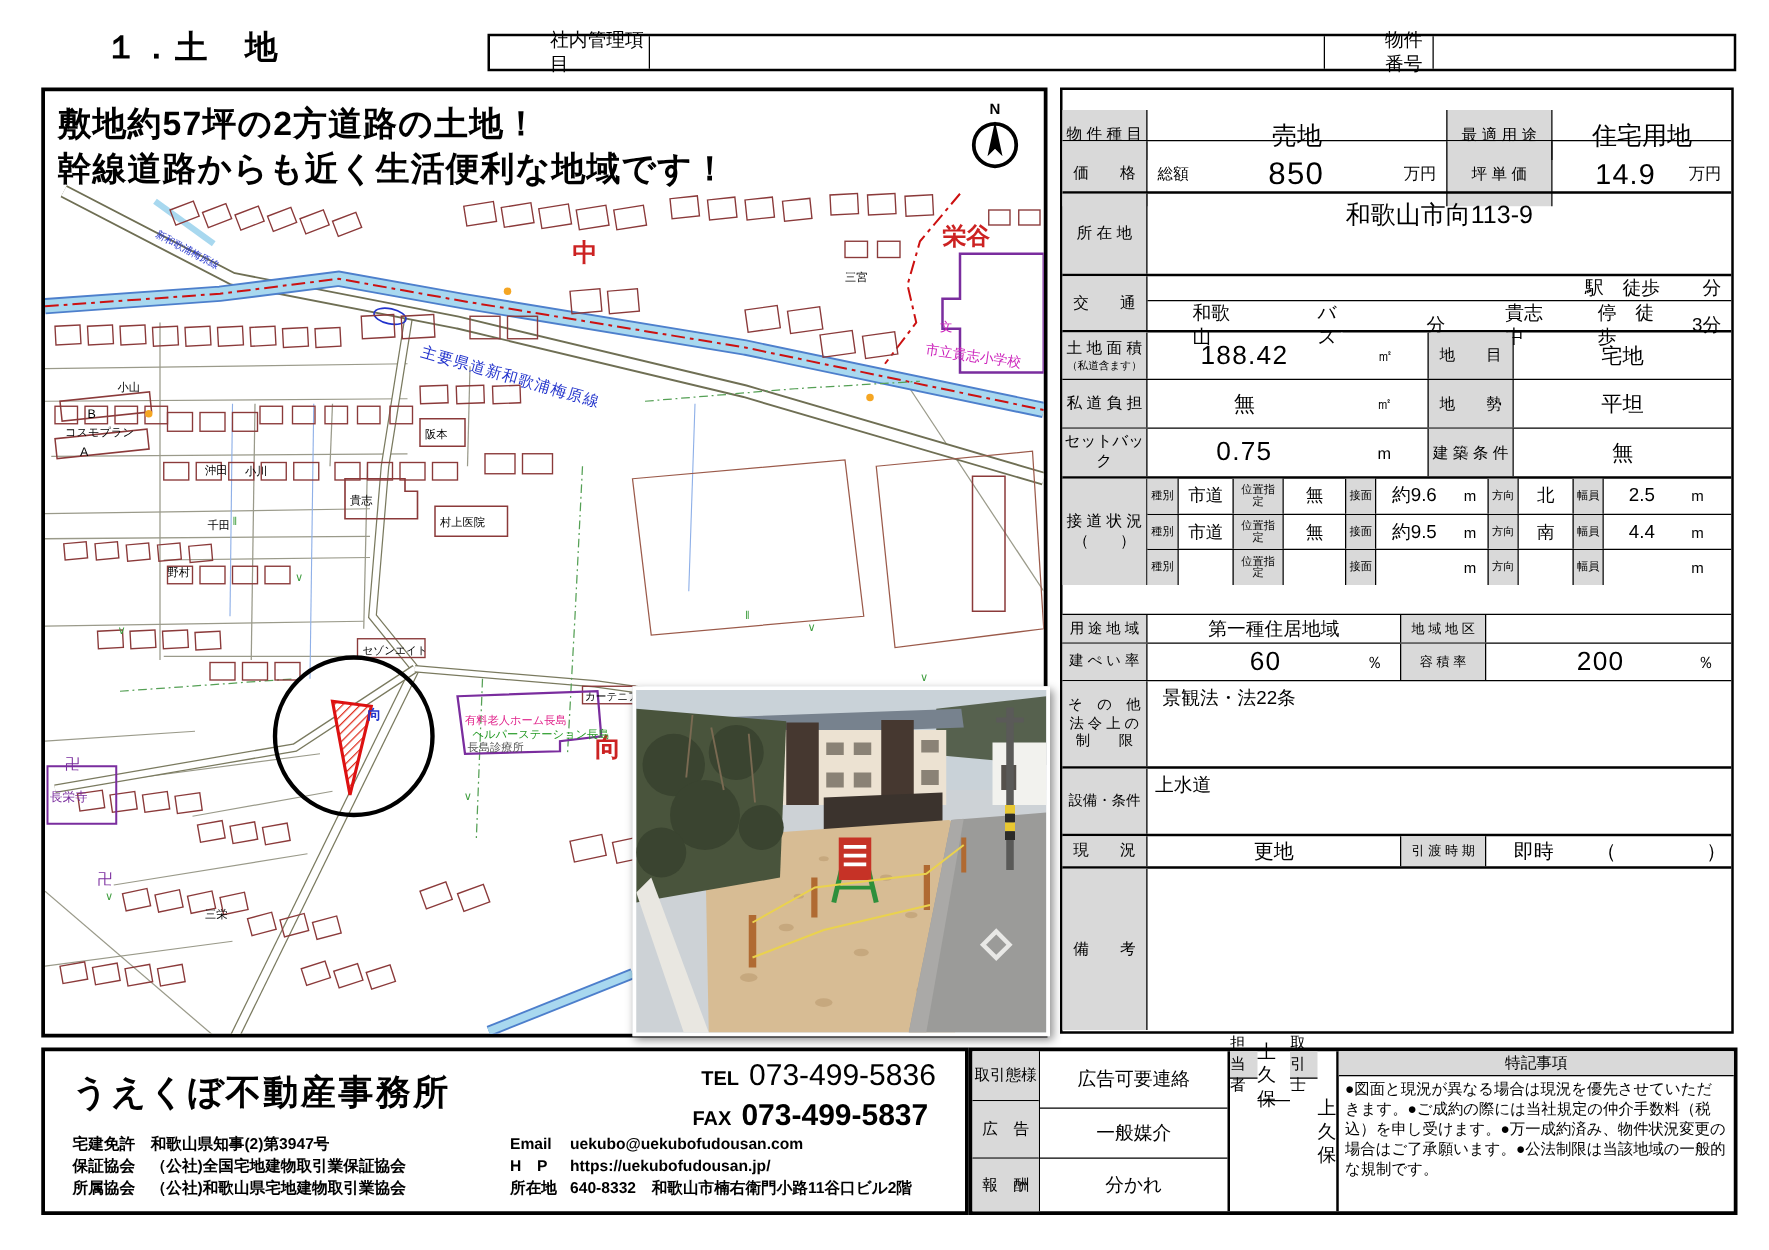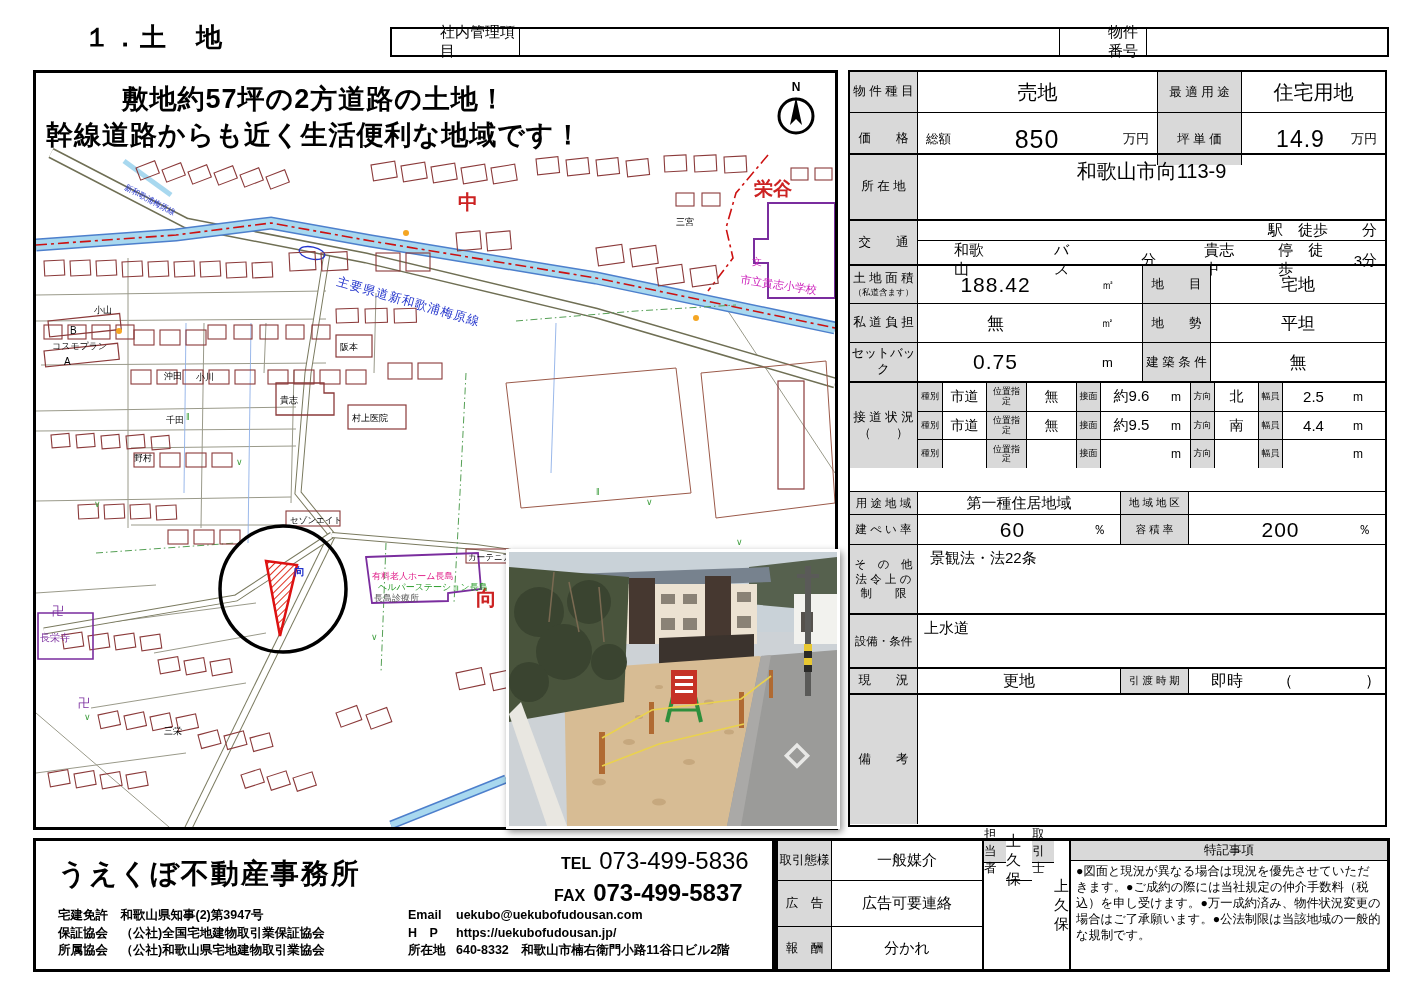--- a/index.html
+++ b/index.html
@@ -4,21 +4,21 @@
 <style>
   html,body{margin:0;padding:0;background:#fff;}
   body{width:1415px;height:1000px;position:relative;overflow:hidden;
        font-family:"Liberation Sans","DejaVu Sans",sans-serif;color:#000;}
   .abs{position:absolute;}
   
   #page-title{left:38px;top:20px;font-size:26px;font-weight:bold;letter-spacing:2px;margin-left:46px;}
   #hdr-box{left:390px;top:27px;width:999px;height:30px;border:2px solid #000;display:flex;box-sizing:border-box;}
   .hdr-cell{display:flex;align-items:center;justify-content:center;font-size:15px;box-sizing:border-box;padding-left:48px;}
   
-  #map-box{left:33px;top:70px;width:805px;height:760px;border:3px solid #000;box-sizing:border-box;background:#fff;text-align:center;}
+  #map-box{left:33px;top:70px;width:805px;height:760px;border:3px solid #000;box-sizing:border-box;background:#fff;}
   #catch{left:10px;top:8px;font-size:27px;font-weight:600;line-height:36px;letter-spacing:1px;z-index:5;}
   #compass{right:14px;top:6px;z-index:5;}
   #mapsvg{left:0;top:0;z-index:1;}
   #photo{left:470px;top:476px;width:334px;height:280px;border:3px solid #fff;box-sizing:border-box;
          box-shadow:2px 3px 7px rgba(0,0,0,.45);z-index:6;background:#cdd2d6;}
   
   #ptable{left:848px;top:70px;width:539px;height:757px;border:2.5px solid #000;box-sizing:border-box;background:#fff;}
   .trow{position:absolute;left:0;right:0;display:flex;box-sizing:border-box;border-top:1px solid #000;}
   .trow.first{border-top:none;}
   .trow.thick{border-top:2.5px solid #000;}
@@ -395,21 +395,21 @@
       <g stroke="#ead24e" stroke-width="1.6" fill="none">
         <path d="M93 186 L143 158 L232 147 L262 124"></path>
         <path d="M93 214 L150 192 L235 172"></path>
       </g>
     </svg>
   </div>
 </div>
 
 <div class="abs" id="ptable">
 
-  <div class="trow first" style="top:0;height:40px;">
+  <div class="trow first" style="top:16px;height:40px;">
     <div class="lblc">物 件 種 目</div>
     <div class="cell" style="width:239px;font-size:20px;">売地</div>
     <div class="cell bl g sm" style="width:84px;">最 適 用 途</div>
     <div class="cell bl" style="flex:1;font-size:20px;">住宅用地</div>
   </div>
 
   <div class="trow" style="top:40px;height:53px;">
     <div class="lblc">価　　格</div>
     <div class="cell" style="width:239px;justify-content:space-between;padding:0 8px;">
       <span class="sm">総額</span>
@@ -615,22 +615,22 @@
   </div>
 </div>
 
 <div class="abs" id="deal">
   <div class="dcol" style="width:54px;border-right:1px solid #000;display:flex;flex-direction:column;">
     <div class="dlbl" style="height:40px;border-bottom:1px solid #000;">取引態様</div>
     <div class="dlbl" style="height:46px;border-bottom:1px solid #000;">広　告</div>
     <div class="dlbl" style="flex:1;">報　酬</div>
   </div>
   <div class="dcol" style="width:152px;border-right:2px solid #000;display:flex;flex-direction:column;">
+    <div class="dval" style="height:46px;border-bottom:1px solid #000;">広告可要連絡</div>
     <div class="dval" style="height:40px;border-bottom:1px solid #000;">一般媒介</div>
-    <div class="dval" style="height:46px;border-bottom:1px solid #000;">広告可要連絡</div>
     <div class="dval" style="flex:1;">分かれ</div>
   </div>
   <div class="dcol" style="width:87px;border-right:2px solid #000;display:flex;flex-direction:row;">
     <div class="dlbl" style="height:22px;border-bottom:1px solid #000;">担当者</div>
     <div class="dval" style="height:40px;border-bottom:1px solid #000;">上久保</div>
     <div class="dlbl" style="height:22px;border-bottom:1px solid #000;">取引士</div>
     <div class="dval" style="flex:1;">上久保</div>
   </div>
   <div class="dcol" style="flex:1;display:flex;flex-direction:column;">
     <div class="dlbl" style="height:20px;border-bottom:1px solid #000;">特記事項</div>

